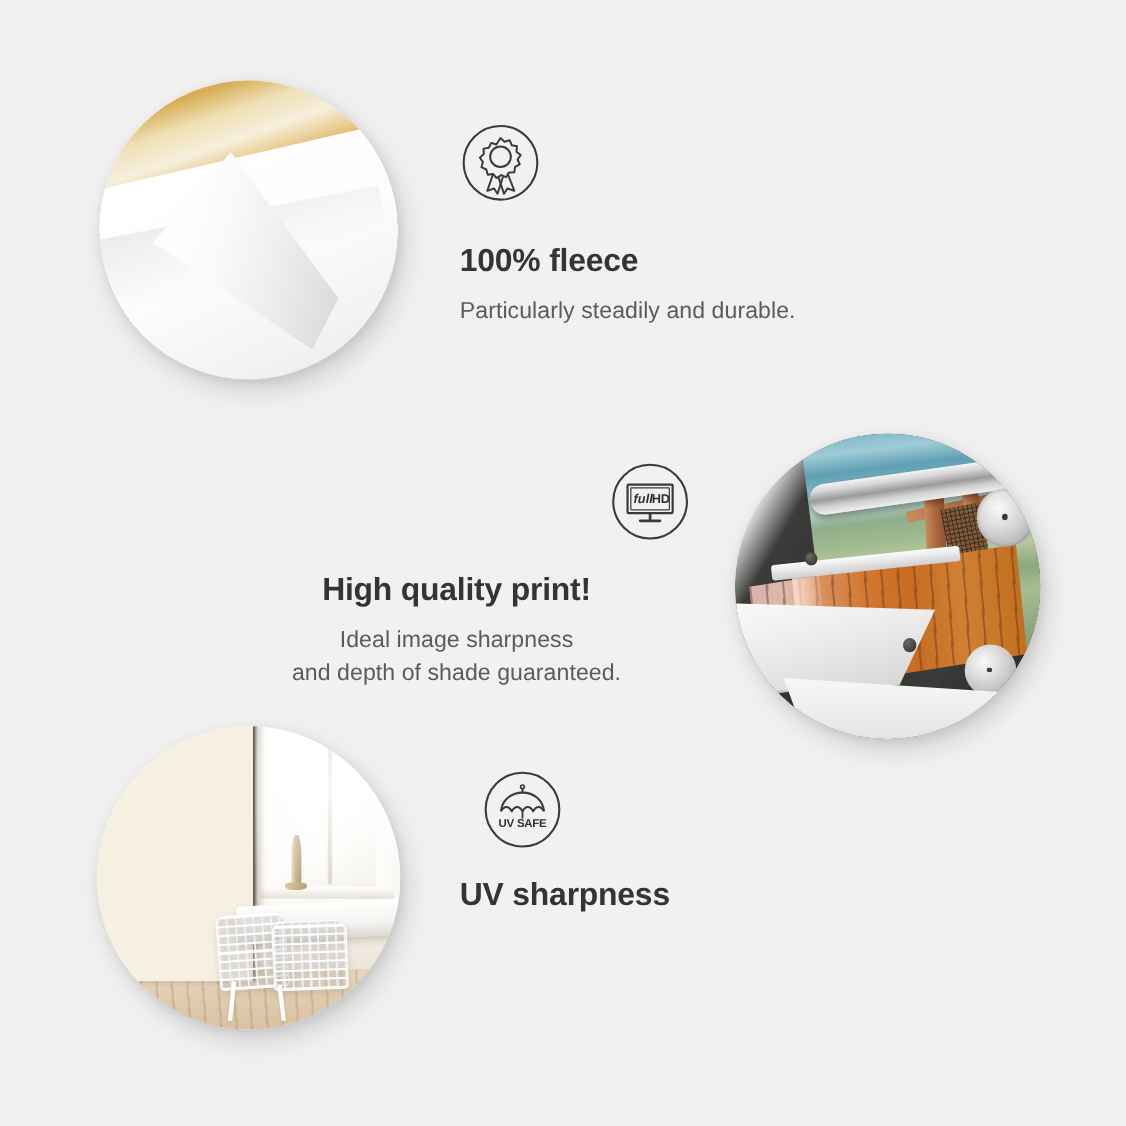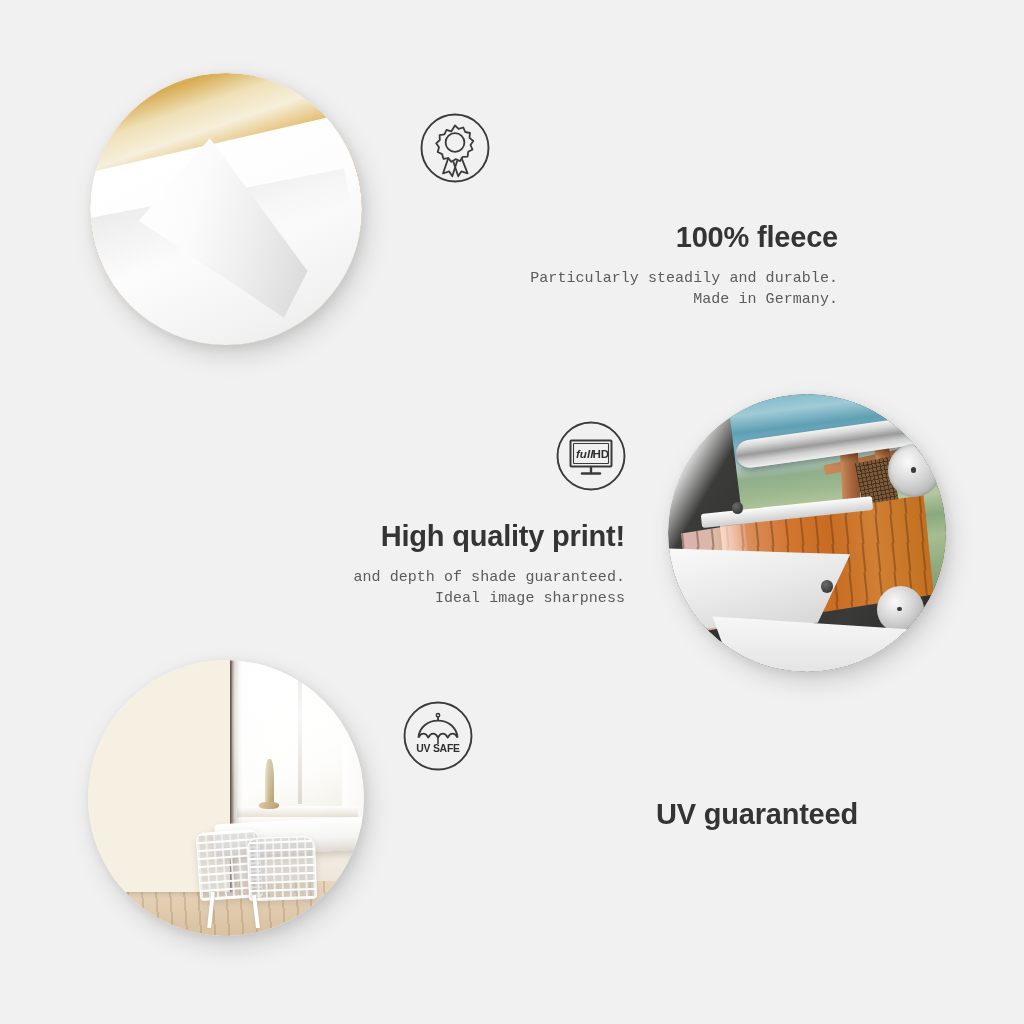--- a/index.html
+++ b/index.html
@@ -31,30 +31,29 @@
   .feature-text .heading {
     font-size: 29px;
     font-weight: bold;
     color: #343434;
     letter-spacing: -0.2px;
     margin: 0 0 14px 0;
     line-height: 1.1;
     white-space: nowrap;
   }
   .feature-text .body {
-    font-size: 15px;
+    font-size: 21px;
     font-weight: normal;
     color: #5b5b5b;
     line-height: 1.42;
     margin: 0;
     letter-spacing: 0.05px;
-    font-family: Liberation Mono, monospace;
-  }
-  .align-right { text-align: right; }
-  .align-left  { text-align: right; }
+  }
+  .align-right { text-align: center; }
+  .align-left  { text-align: left; }
 
   
   .icon-badge {
     position: absolute;
     width: 72px;
     height: 72px;
   }
   .icon-badge svg { display: block; width: 72px; height: 72px; }
 
   
@@ -392,21 +391,20 @@
       <path d="M36 13.5 l3.6 3.3 4.7-1.3 1.9 4.5 4.8 1 -0.5 4.9 3.8 3.1 -2.8 4 2 4.5 -4.3 2.3 -0.6 4.9 -4.9 0.2 -2.6 4.2 -4.5-1.9 -4.2 2.6 -3.2-3.7 -4.8 0.7 -1.3-4.7 -4.4-2.1 1.3-4.7 -2.8-4 3.6-3.3 -0.2-4.9 4.8-0.8 2.2-4.4 4.6 1.5z" fill="none" stroke="#3a3a3a" stroke-width="1.8" stroke-linejoin="round"></path>
       <circle cx="36" cy="30.5" r="9.4" fill="none" stroke="#3a3a3a" stroke-width="1.8"></circle>
       <path d="M29.5 45.5 L24 61.5 L30.2 59.4 L33.3 64.2 L38.2 48.8" fill="none" stroke="#3a3a3a" stroke-width="1.8" stroke-linejoin="round"></path>
       <path d="M42.3 45.3 L48.6 61.4 L42.3 59.4 L39.2 64.2 L34.2 49.2" fill="none" stroke="#3a3a3a" stroke-width="1.8" stroke-linejoin="round"></path>
     </svg>
   </div>
 
   <div class="feature-text align-left" style="left:418px; top:222px; width:420px;">
     <div class="heading">100% fleece</div>
     <p class="body">Particularly steadily and durable.</p>
-    <p class="body">Made in Germany.</p>
   </div>
 
   <div class="photo-circle" id="photo-print" style="left:668px; top:394px; width:278px; height:278px;">
     <div class="photo-inner">
       <div class="bg-dark"></div>
       <div class="print-sheet">
         <div class="rail-c"></div>
         <div class="rail-a"></div>
         <div class="rail-b"></div>
         <div class="chair-mesh"></div>
@@ -431,22 +429,22 @@
       <rect x="18.5" y="23.5" width="35" height="20" rx="0.5" fill="none" stroke="#3a3a3a" stroke-width="1.1"></rect>
       <path d="M36 46.5 v6.5" stroke="#3a3a3a" stroke-width="2.4" fill="none"></path>
       <path d="M27 53.5 h18" stroke="#3a3a3a" stroke-width="2.4" fill="none" stroke-linecap="round"></path>
       <text x="21" y="37.6" font-family="&quot;Liberation Sans&quot;, sans-serif" font-size="11.6" font-style="italic" font-weight="bold" fill="#2f2f2f">full</text>
       <text x="37.4" y="37.6" font-family="&quot;Liberation Sans&quot;, sans-serif" font-size="11.6" font-weight="bold" fill="#2f2f2f">HD</text>
     </svg>
   </div>
 
   <div class="feature-text align-right" style="left:205px; top:521px; width:420px;">
     <div class="heading">High quality print!</div>
+    <p class="body">Ideal image sharpness</p>
     <p class="body">and depth of shade guaranteed.</p>
-    <p class="body">Ideal image sharpness</p>
   </div>
 
   <div class="photo-circle" id="photo-uv" style="left:88px; top:660px; width:276px; height:276px;">
     <div class="photo-inner">
       <div class="room-bg"></div>
       <div class="window"></div>
       <div class="win-frame-v"></div>
       <div class="win-sill"></div>
       <div class="candlestick"></div>
       <div class="floor"></div>
@@ -454,30 +452,30 @@
       <div class="wall-panel-edge"></div>
       <div class="table"></div>
       <div class="chair1"></div>
       <div class="chair2"></div>
       <div class="chair-leg-a"></div>
       <div class="chair-leg-b"></div>
       <div class="glare"></div>
     </div>
   </div>
 
-  <div class="icon-badge" style="left:402px; top:700px;">
+  <div class="icon-badge" style="left:439px; top:700px;">
     <svg viewBox="0 0 72 72" aria-hidden="true">
       <circle cx="36" cy="36" r="33.5" fill="none" stroke="#3a3a3a" stroke-width="1.9"></circle>
       <path d="M36 16.5 v4.2" stroke="#3a3a3a" stroke-width="1.8" fill="none"></path>
       <circle cx="36" cy="15.3" r="1.7" fill="none" stroke="#3a3a3a" stroke-width="1.5"></circle>
       <path d="M16.5 37.5 C17.3 27.4 25.6 20.6 36 20.6 C46.4 20.6 54.7 27.4 55.5 37.5" fill="none" stroke="#3a3a3a" stroke-width="1.9"></path>
       <path d="M16.5 37.5 C19.3 32.3 23.5 32.3 26.3 37.5 C29.1 32.3 33.2 32.3 36 37.5
                C38.8 32.3 42.9 32.3 45.7 37.5 C48.5 32.3 52.7 32.3 55.5 37.5" fill="none" stroke="#3a3a3a" stroke-width="1.9" stroke-linejoin="round"></path>
       <path d="M36 37.5 v6.5" stroke="#3a3a3a" stroke-width="1.6" fill="none"></path>
       <text x="36" y="51.8" text-anchor="middle" font-family="&quot;Liberation Sans&quot;, sans-serif" font-size="10.4" font-weight="bold" letter-spacing="-0.2" fill="#2f2f2f">UV SAFE</text>
     </svg>
   </div>
 
   <div class="feature-text align-left" style="left:418px; top:799px; width:440px;">
-    <div class="heading">UV guaranteed</div>
+    <div class="heading">UV sharpness</div>
   </div>
 
 </div>
 
 </body></html>

